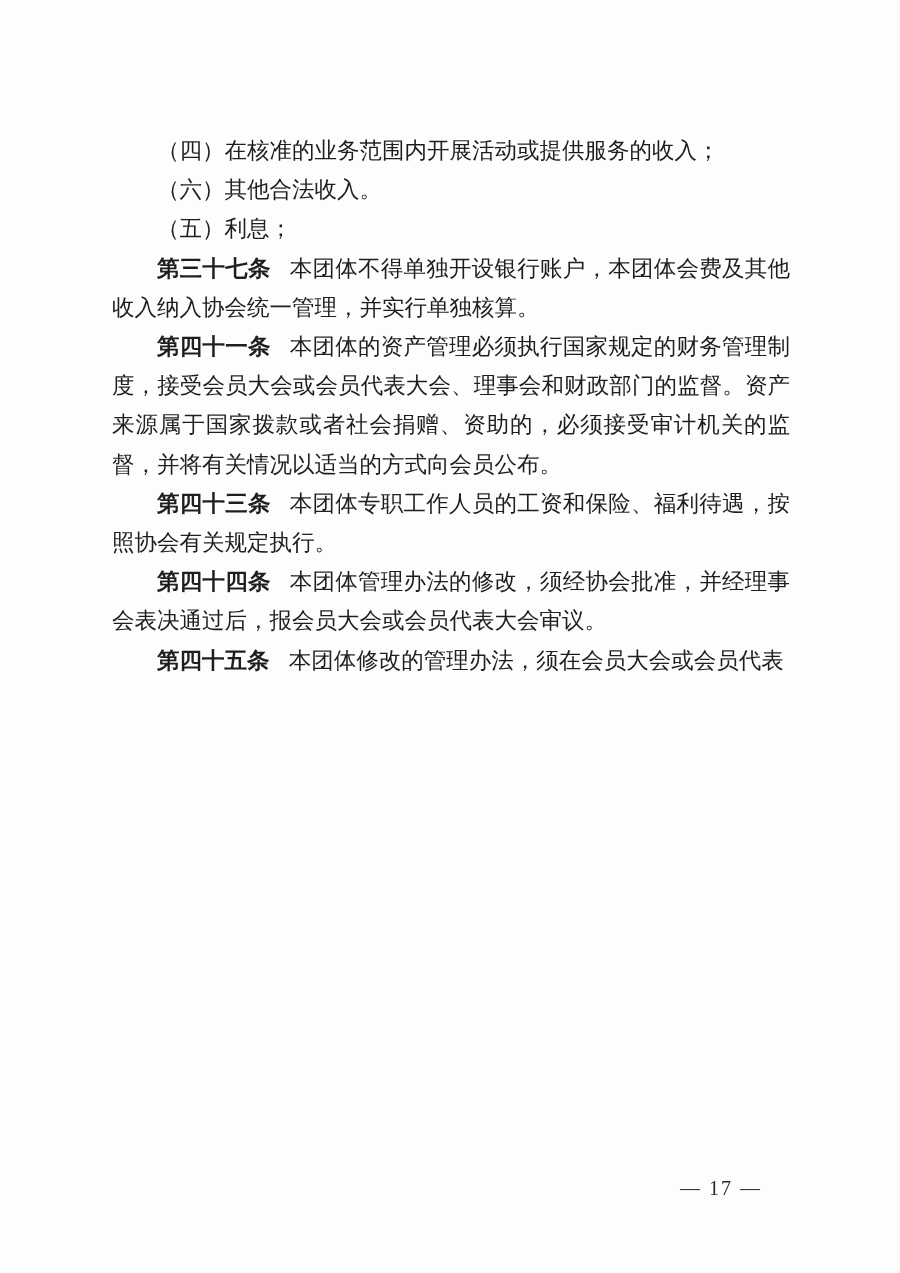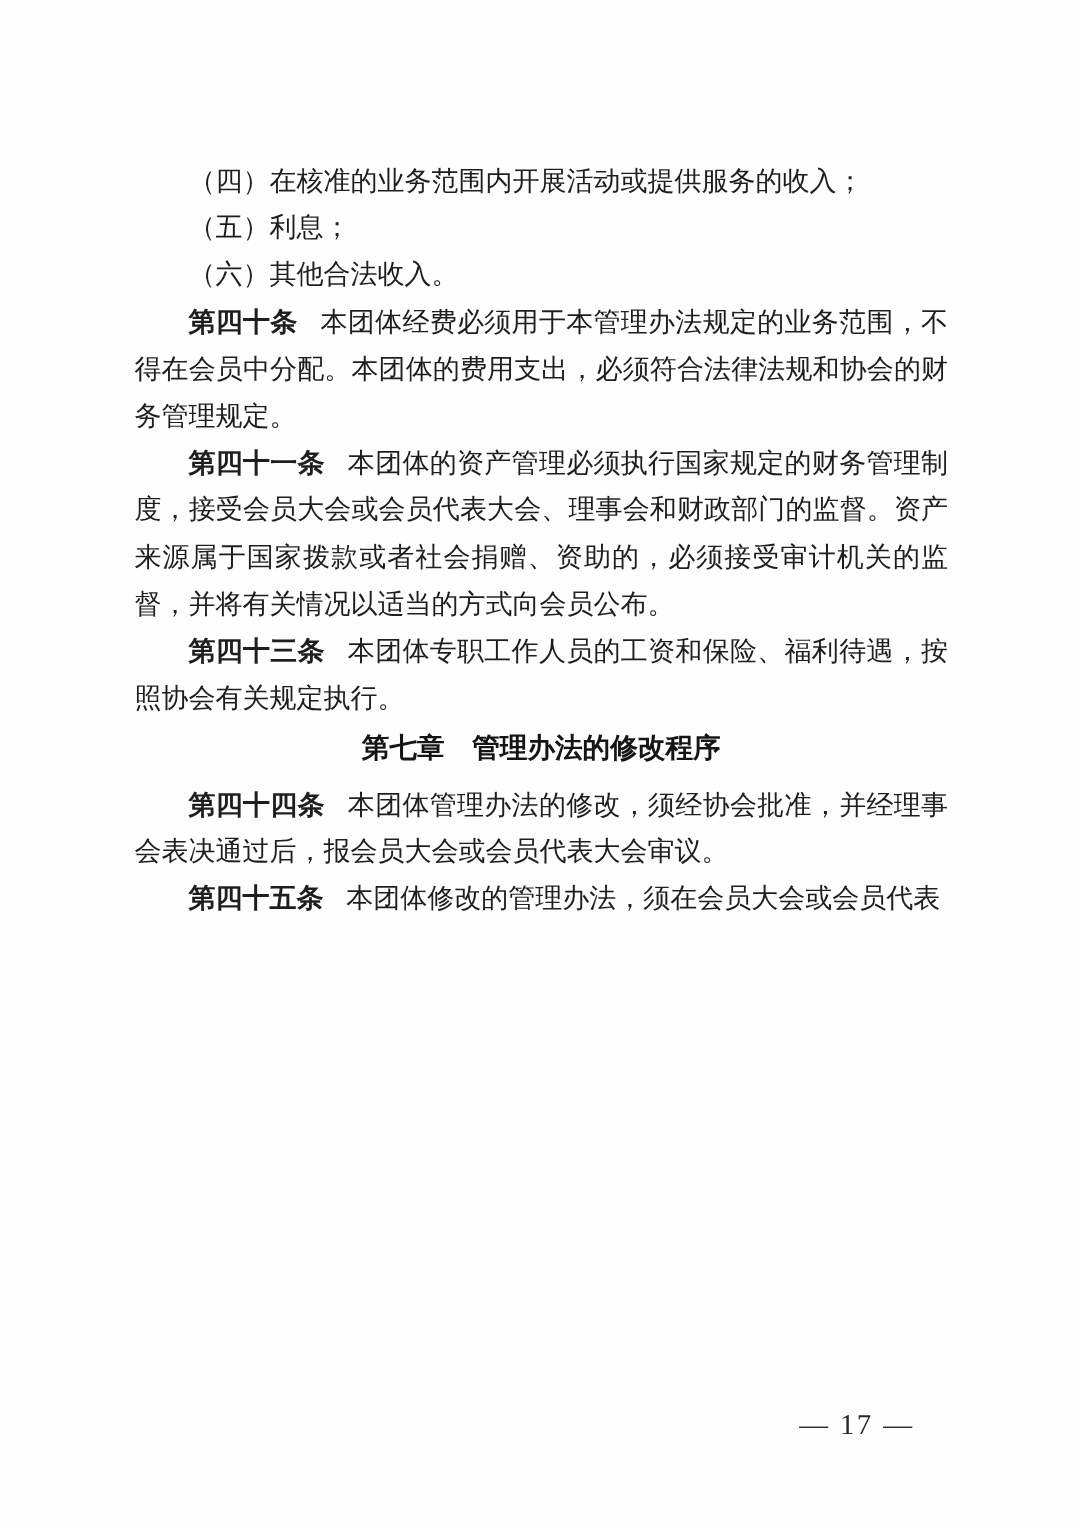--- a/index.html
+++ b/index.html
@@ -45,38 +45,37 @@
     line-height: 39.2px;
     text-align: center;
     text-indent: 0;
     color: #151515;
   }
   .page-footer {
     position: absolute;
     top: 1149px;
     right: 138px;
     font-family: "Liberation Serif", "DejaVu Serif", serif;
-    font-size: 24px;
+    font-size: 20px;
     line-height: 26px;
     color: #2a2a2a;
     letter-spacing: 2px;
     white-space: pre;
   }
 </style>
 </head>
 <body>
 
 <div class="page">
   <main class="body-text" id="content-root">
       <p class="para"><span class="para-text">（四）在核准的业务范围内开展活动或提供服务的收入；</span></p>
+      <p class="para"><span class="para-text">（六）其他合法收入。</span></p>
       <p class="para"><span class="para-text">（五）利息；</span></p>
-      <p class="para"><span class="para-text">（六）其他合法收入。</span></p>
-      <p class="para"><b class="term">第四十条</b><span class="para-text">本团体经费必须用于本管理办法规定的业务范围，不得在会员中分配。本团体的费用支出，必须符合法律法规和协会的财务管理规定。</span></p>
+      <p class="para"><b class="term">第三十七条</b><span class="para-text">本团体不得单独开设银行账户，本团体会费及其他收入纳入协会统一管理，并实行单独核算。</span></p>
       <p class="para"><b class="term">第四十一条</b><span class="para-text">本团体的资产管理必须执行国家规定的财务管理制度，接受会员大会或会员代表大会、理事会和财政部门的监督。资产来源属于国家拨款或者社会捐赠、资助的，必须接受审计机关的监督，并将有关情况以适当的方式向会员公布。</span></p>
       <p class="para"><b class="term">第四十三条</b><span class="para-text">本团体专职工作人员的工资和保险、福利待遇，按照协会有关规定执行。</span></p>
-      <h2 class="chapter-heading">第七章　管理办法的修改程序</h2>
       <p class="para"><b class="term">第四十四条</b><span class="para-text">本团体管理办法的修改，须经协会批准，并经理事会表决通过后，报会员大会或会员代表大会审议。</span></p>
       <p class="para"><b class="term">第四十五条</b><span class="para-text">本团体修改的管理办法，须在会员大会或会员代表</span></p>
     </main>
   <footer class="page-footer">
     <span>— 17 —</span>
   </footer>
 </div>
 
 </body></html>

